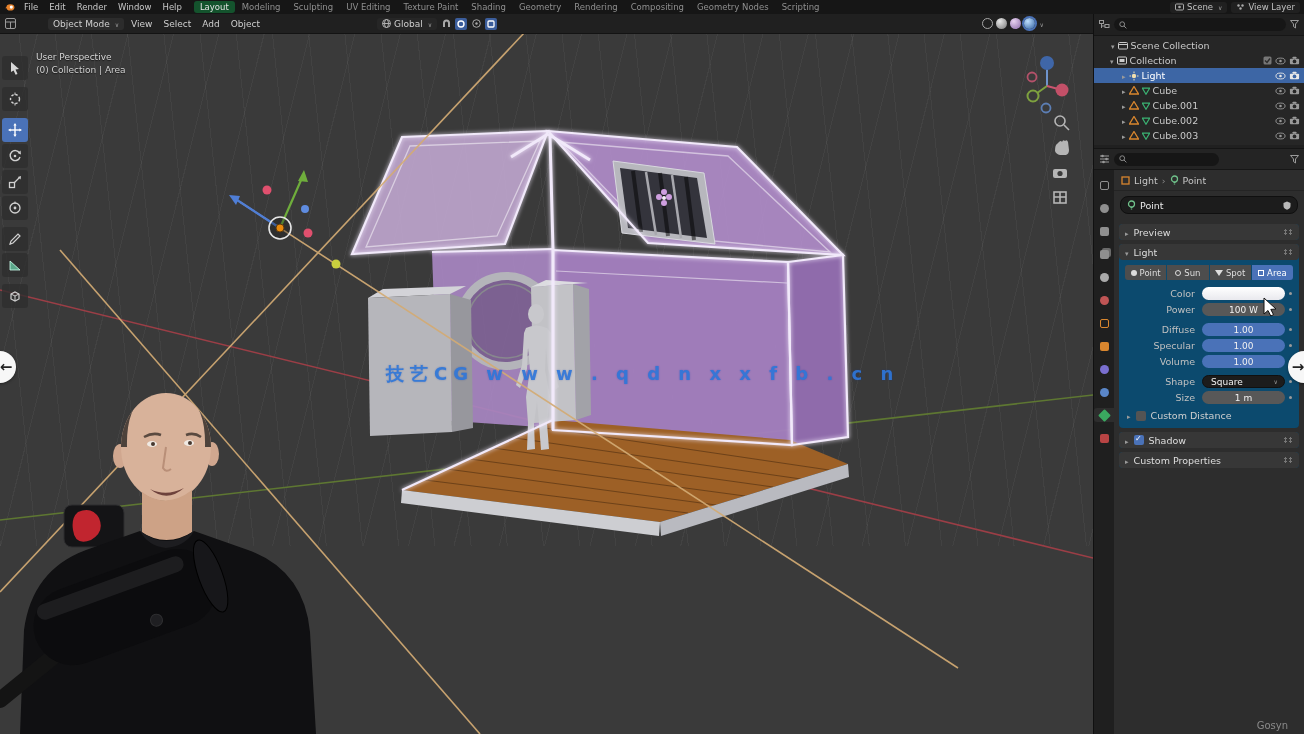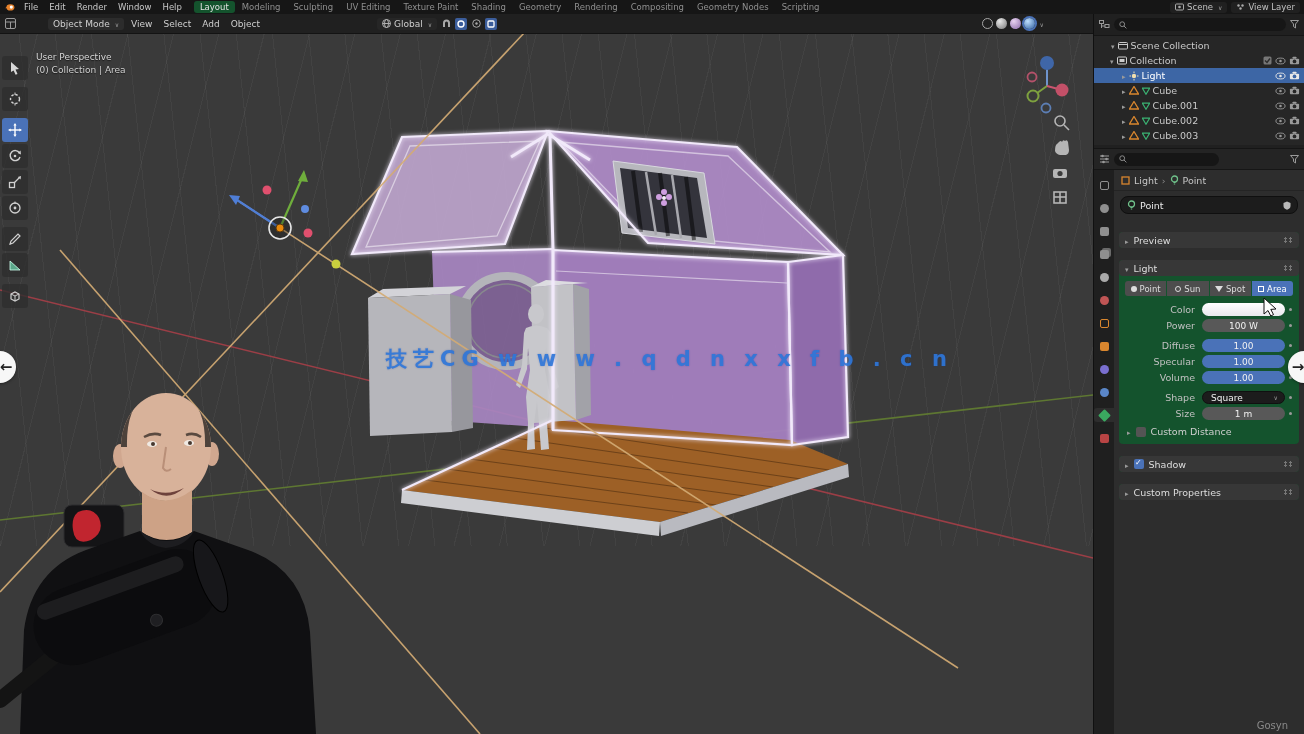--- a/index.html
+++ b/index.html
@@ -37,21 +37,21 @@
   .tool.gap{margin-bottom:7px;}
 
   
   .viewport{position:absolute;left:0;top:0;width:1093px;height:546px;background:
     repeating-linear-gradient(104deg, rgba(255,255,255,.045) 0 1px, transparent 1px 44px),
     repeating-linear-gradient(84deg, rgba(255,255,255,.04) 0 1px, transparent 1px 36px),
     #3a3a3a;z-index:1;}
   .scene{position:absolute;left:0;top:0;}
   .vpinfo{position:absolute;left:36px;top:51px;z-index:3;font-size:9px;color:#d8d8d8;line-height:13px;text-shadow:0 1px 1px rgba(0,0,0,.6);}
   .aibadge{position:absolute;left:18px;top:29px;width:158px;height:52px;border:3px solid rgba(250,250,250,.85);border-radius:10px;display:flex;align-items:center;justify-content:center;z-index:4;color:rgba(250,250,250,.92);font-size:32px;letter-spacing:2px;}
-  .watermark{position:absolute;left:386px;top:345px;z-index:4;font-size:21px;font-weight:bold;color:#2e76d9;letter-spacing:6px;opacity:.92;white-space:nowrap;text-shadow:0 0 2px rgba(20,60,160,.4);}
+  .watermark{position:absolute;left:386px;top:362px;z-index:4;font-size:18px;font-weight:bold;color:#2e76d9;letter-spacing:6px;opacity:.92;white-space:nowrap;text-shadow:0 0 2px rgba(20,60,160,.4);}
   .credit{position:absolute;right:16px;bottom:3px;z-index:22;font-size:10px;color:#8a8a8a;}
 
   
   .edgearrow{position:absolute;top:351px;width:32px;height:32px;border-radius:50%;background:#f7f7f7;z-index:40;display:flex;align-items:center;justify-content:center;color:#222;font-size:15px;font-weight:bold;box-shadow:0 1px 3px rgba(0,0,0,.4);}
   .edgearrow.left{left:-16px;padding-left:12px;box-sizing:border-box;}
   .edgearrow.right{right:-16px;padding-right:12px;box-sizing:border-box;}
 
   
   .rightcol{position:absolute;left:1093px;top:14px;width:211px;height:720px;background:#2d2d2d;border-left:1px solid #101010;box-sizing:border-box;z-index:20;}
   .outliner{background:#262626;}
@@ -73,21 +73,21 @@
   .ticon{width:9px;height:9px;background:#8f8f8f;border-radius:2px;}
   .ticon.round{border-radius:50%;}
   .ticon.ring{background:none;border:1.5px solid #8f8f8f;box-sizing:border-box;}
   .ticon.diam{transform:rotate(45deg);border-radius:1px;}
   .pcontent{flex:1;font-size:9.5px;color:#c4c4c4;overflow:hidden;}
   .bcrumb{height:20px;display:flex;align-items:center;gap:4px;padding:0 7px;border-bottom:1px solid #242424;}
   .bsep::after{content:"›";color:#888;}
   .nameline{padding:5px 6px 6px;}
   .namefield{height:16px;background:#1c1c1c;border:1px solid #0f0f0f;border-radius:8px;display:flex;align-items:center;gap:4px;padding:0 6px;color:#e8e8e8;}
   .namefield .grow{flex:1;}
-  .panel{margin:12px 5px 0;background:#14532d;border-radius:4px;}
+  .panel{margin:4px 5px 0;background:#0c4a6e;border-radius:4px;}
   .panelhead{height:16px;display:flex;align-items:center;gap:5px;padding:0 6px;color:#dedede;background:#373737;border-radius:4px;}
   .handle{margin-left:auto;width:10px;height:6px;background:
      radial-gradient(circle,#777 1px,transparent 1.2px) 0 0/5px 3px;}
   .panelbody{padding:5px 4px 6px;}
   .seg{display:flex;gap:1px;margin:0 2px 7px;border-radius:3px;overflow:hidden;}
   .segbtn{flex:1;height:15px;background:#4d4d4d;display:flex;align-items:center;justify-content:center;gap:3px;color:#ddd;font-size:8.5px;}
   .segbtn.active{background:#4a72b8;color:#fff;}
   .lt{width:6px;height:6px;flex:none;}
   .lt-point{border-radius:50%;background:#ddd;}
   .lt-sun{border-radius:50%;border:1.5px solid #ddd;box-sizing:border-box;}

